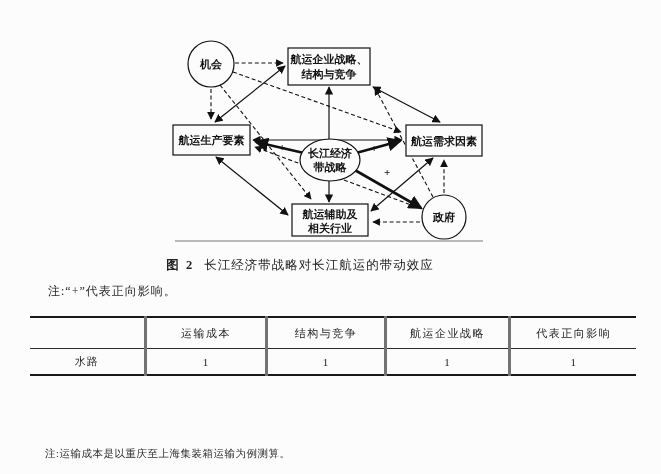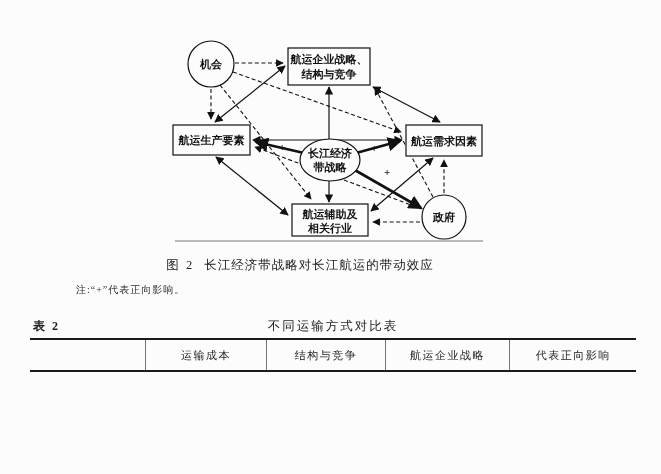--- a/index.html
+++ b/index.html
@@ -6,37 +6,37 @@
   body{
     width:661px;height:474px;position:relative;overflow:hidden;
     background:#fcfcfc;color:#1c1c1c;
     font-family:"Liberation Serif","DejaVu Serif",serif;
   }
   .fig-svg{position:absolute;left:0;top:0;}
   .fig-caption{
     position:absolute;top:257px;left:0;width:600px;text-align:center;
     font-size:12.5px;letter-spacing:1px;color:#222;
   }
-  .fig-caption .cap-label{font-weight:normal;margin-right:10px;letter-spacing:2px;}
+  .fig-caption .cap-label{font-weight:bold;margin-right:10px;letter-spacing:2px;}
   .fig-note{
-    position:absolute;top:283px;left:48px;font-size:10px;letter-spacing:1px;color:#2a2a2a;margin-left:28px;
+    position:absolute;top:283px;left:48px;font-size:12px;letter-spacing:1px;color:#2a2a2a;
   }
   .table-block{position:absolute;left:30px;top:316px;width:606px;}
   .table-titlebar{position:relative;height:22px;}
   .table-label{position:absolute;left:3px;top:2px;font-size:12px;font-weight:bold;letter-spacing:2px;}
   .table-title{text-align:center;font-size:12.5px;letter-spacing:2px;padding-top:2px;}
   table.cmp{
     width:606px;border-collapse:collapse;table-layout:fixed;
     border-top:2px solid #1a1a1a;border-bottom:2px solid #1a1a1a;
     font-size:11px;color:#1c1c1c;
   }
   table.cmp th{font-weight:normal;letter-spacing:1.5px;height:28px;border-bottom:1.2px solid #2a2a2a;}
   table.cmp td{height:23px;text-align:center;letter-spacing:1px;}
   table.cmp th{text-align:center;}
-  table.cmp .vline{border-left:1px solid #737373;margin-top:16px;}
+  table.cmp .vline{border-left:3px solid #737373;margin-top:16px;}
   .table-note{position:absolute;left:15px;top:131px;font-size:10.5px;letter-spacing:0.5px;color:#2a2a2a;white-space:nowrap;}
   .node-label{font-size:11px;font-weight:bold;fill:#111;}
   .plus-label{font-size:11px;font-weight:bold;fill:#111;}
 </style>
 </head>
 <body>
 
 <svg class="fig-svg" width="661" height="252" viewBox="0 0 661 252">
   <defs>
     <marker id="ah" viewBox="0 0 10 10" refX="9" refY="5" markerWidth="7" markerHeight="7" orient="auto-start-reverse">
@@ -117,39 +117,43 @@
   </g>
 </svg>
 
 <div class="fig-caption">
   <span class="cap-label">图 2</span><span>长江经济带战略对长江航运的带动效应</span>
 </div>
 
 <div class="fig-note">注:“+”代表正向影响。</div>
 
 <div class="table-block">
-  <div class="table-titlebar">
-    <span class="table-label">表 2</span>
-    <div class="table-title">不同运输方式对比表</div>
-  </div>
 
   <table class="cmp">
     <colgroup>
       <col style="width:19%">
         <col style="width:20.1%">
         <col style="width:19.5%">
         <col style="width:20.6%">
         <col style="width:20.8%">
     </colgroup>
     <thead>
       <tr>
         <th></th>
         <th class="vline">运输成本</th>
         <th class="vline">结构与竞争</th>
         <th class="vline">航运企业战略</th>
         <th class="vline">代表正向影响</th>
       </tr>
     </thead>
     <tbody>
+      <tr>
+        <td>水路</td>
+        <td class="vline">1</td>
+        <td class="vline">1</td>
+        <td class="vline">1</td>
+        <td class="vline">1</td>
+      </tr>
     </tbody>
   </table>
 
+  <div class="table-note">注:运输成本是以重庆至上海集装箱运输为例测算。</div>
 </div>
 
 </body></html>

